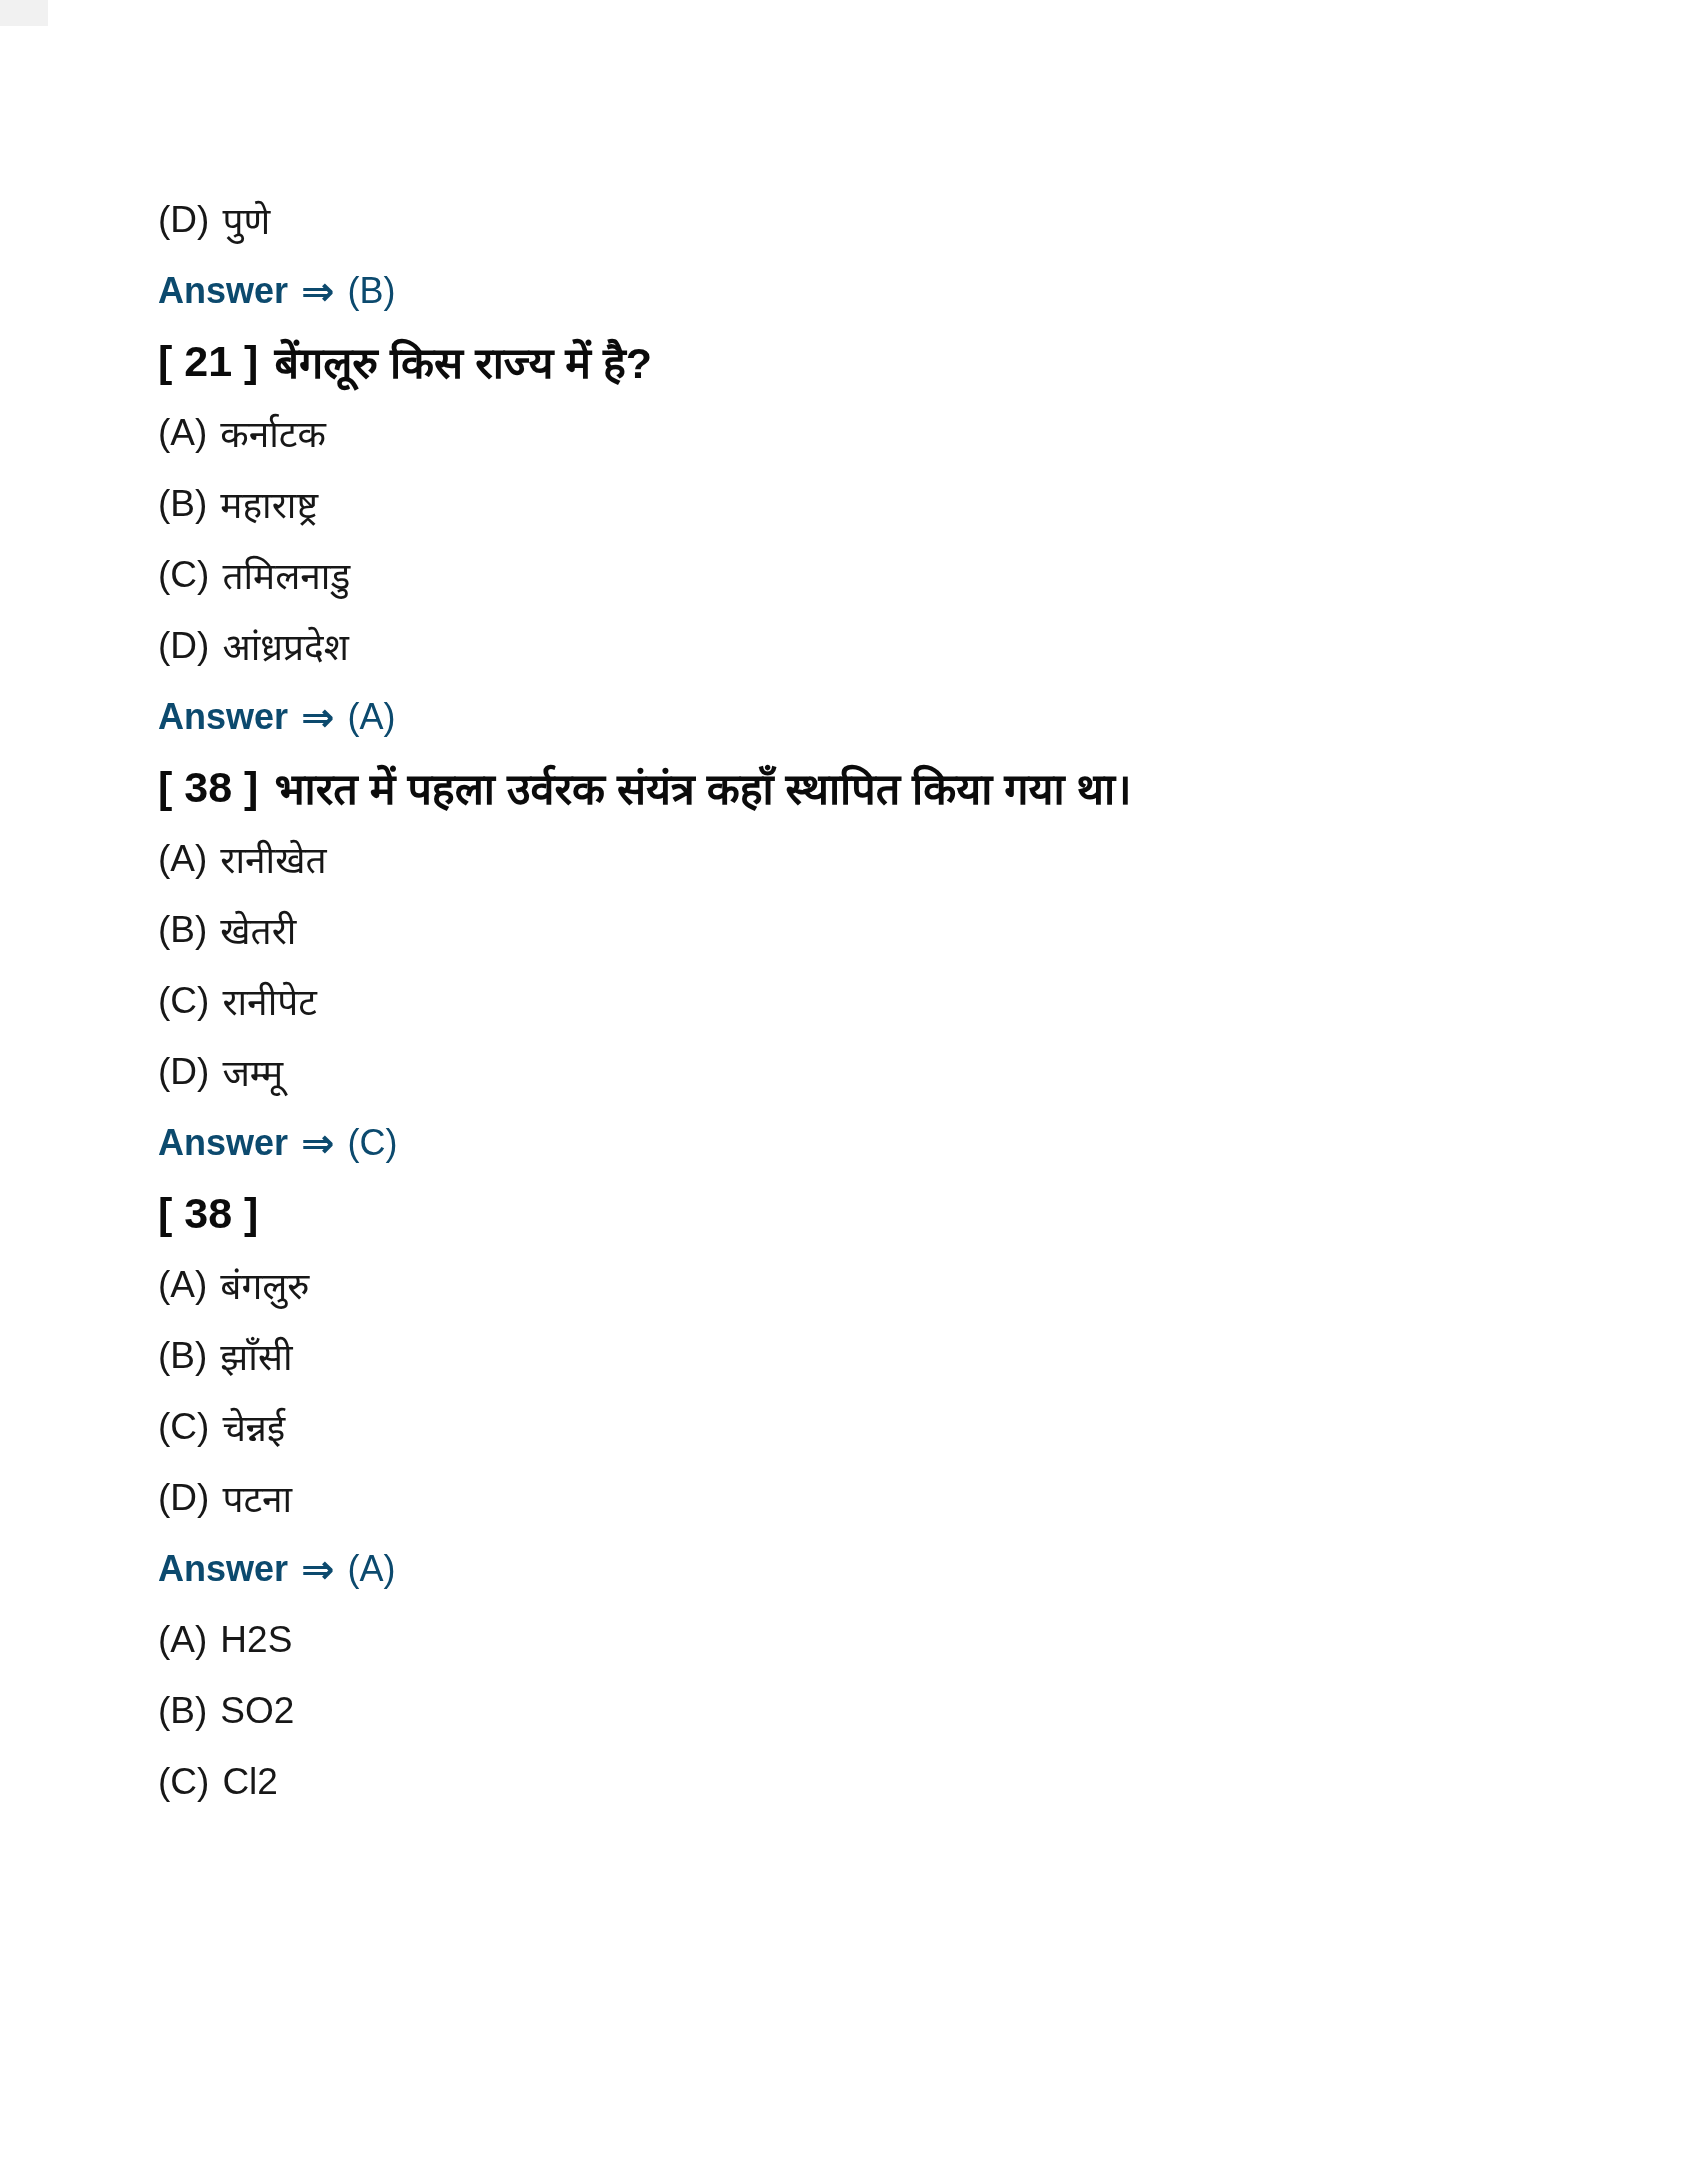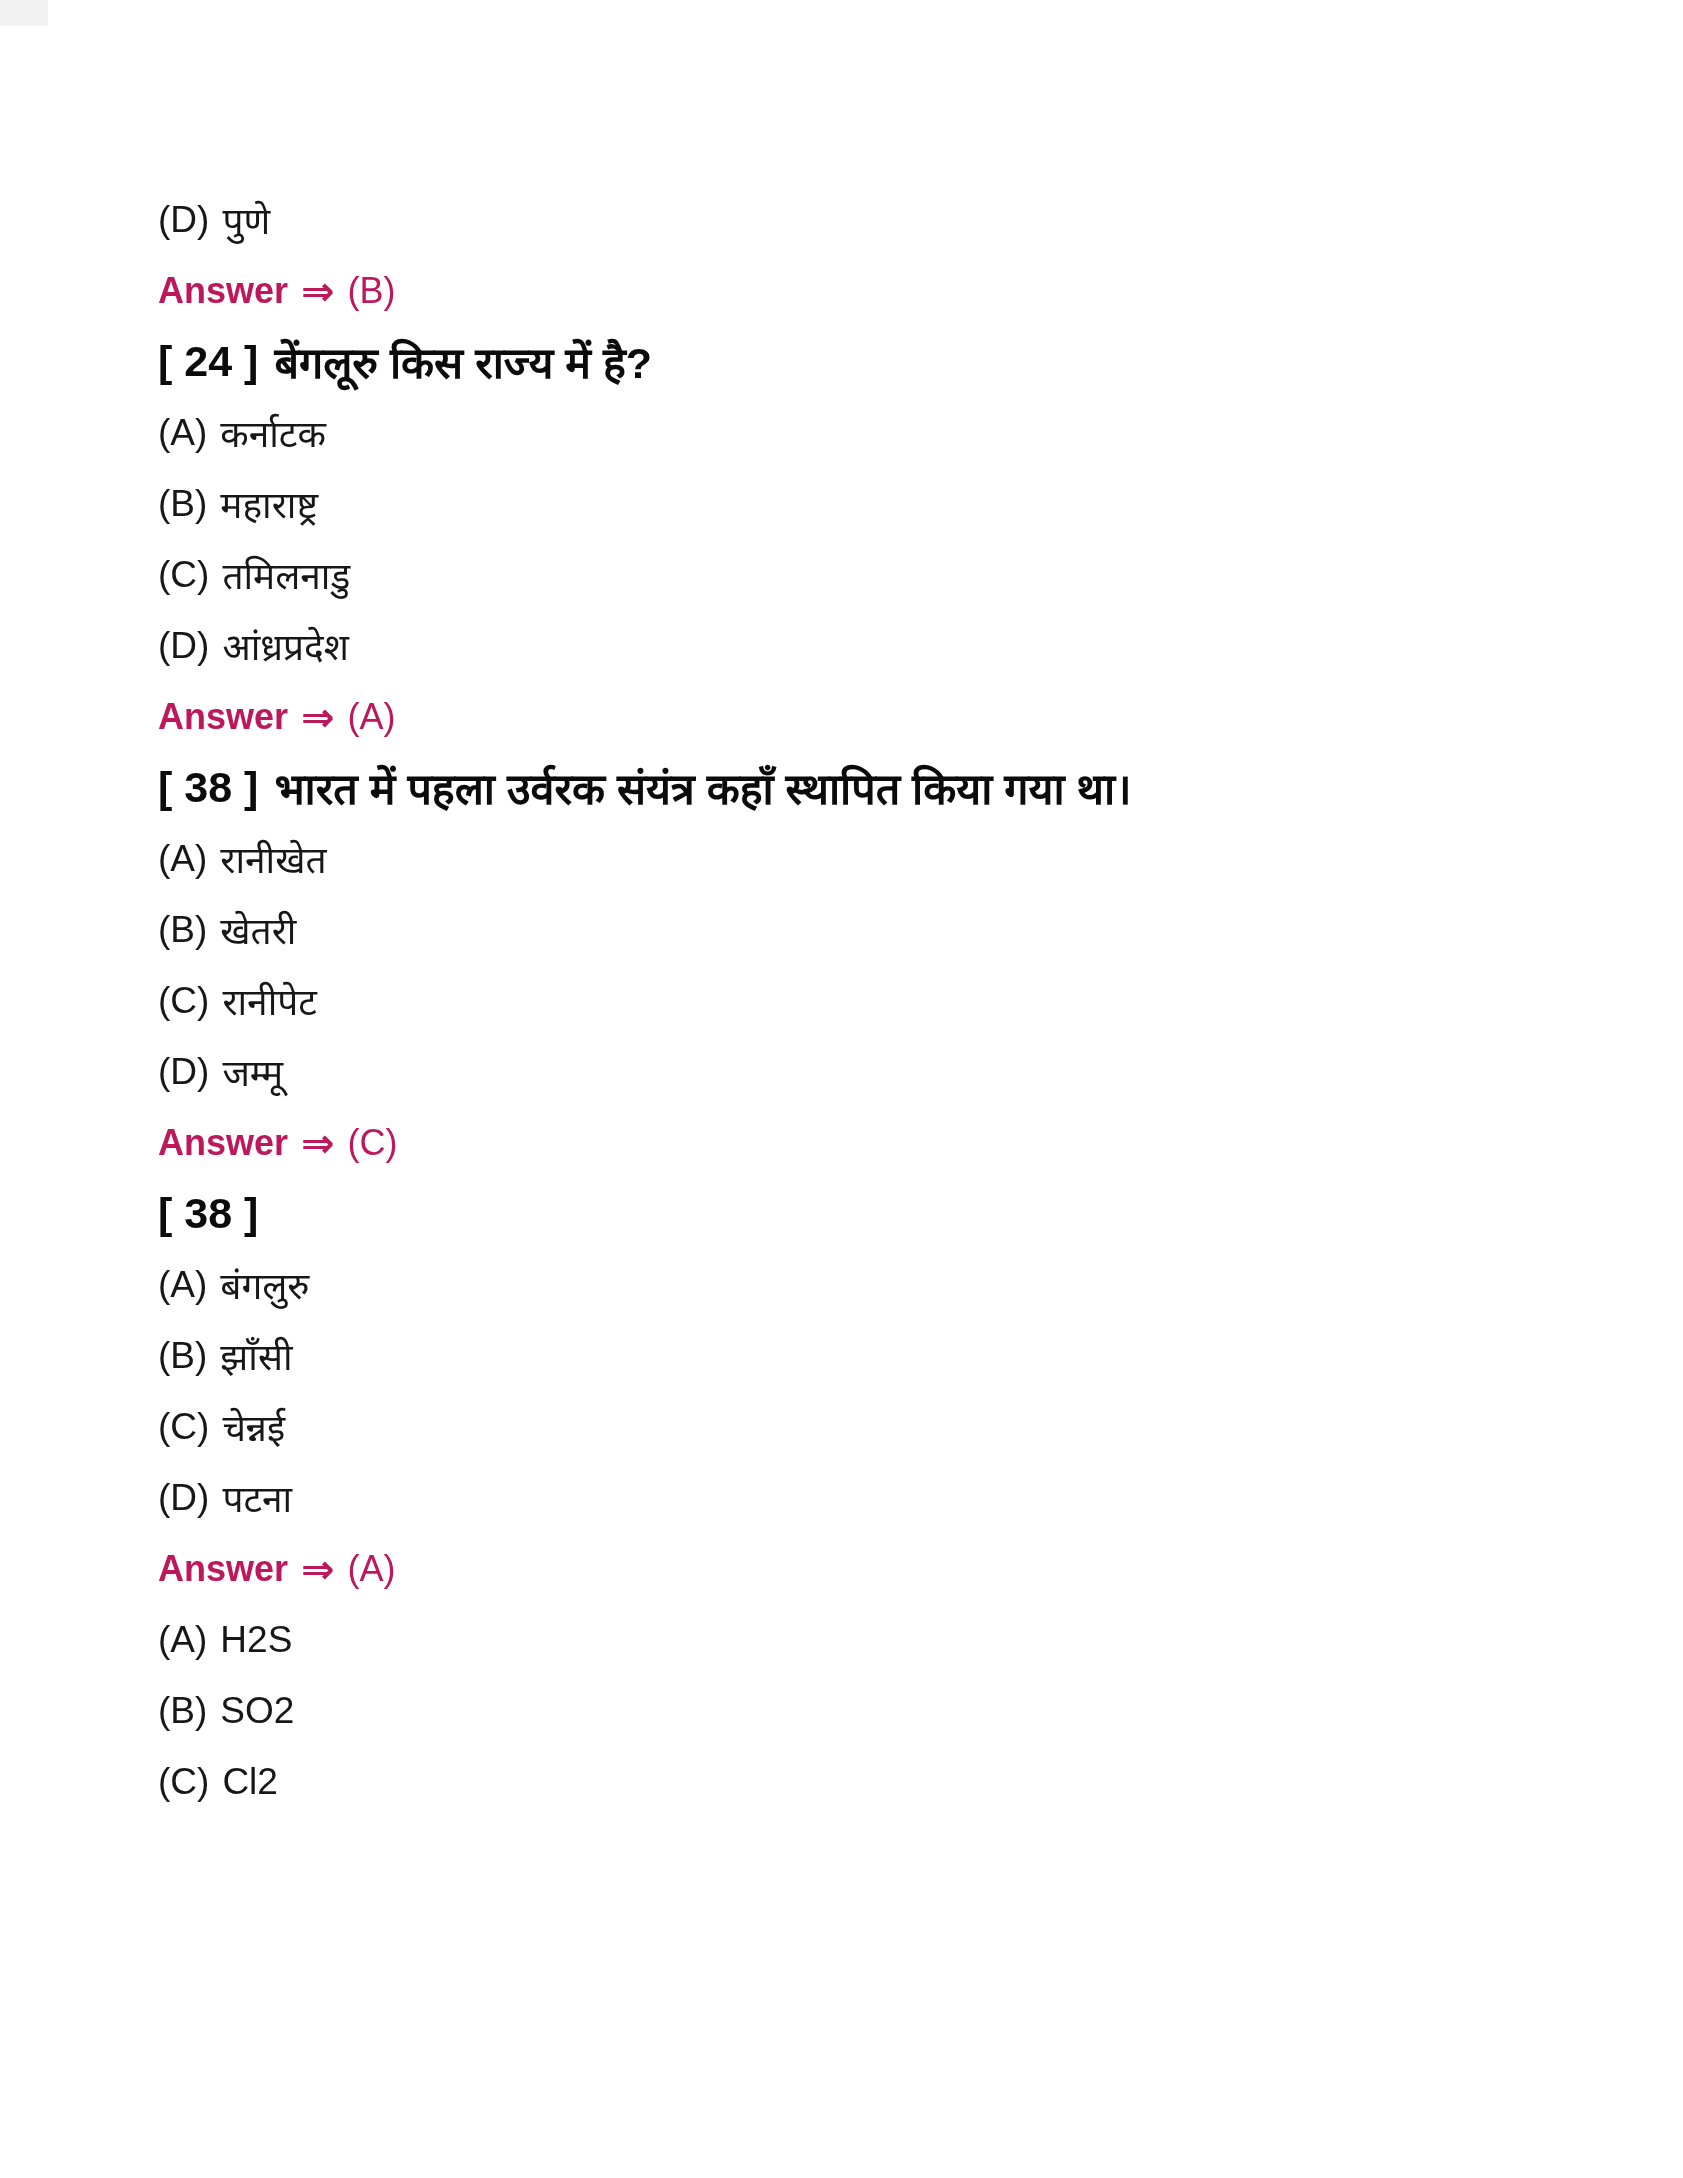--- a/index.html
+++ b/index.html
@@ -35,21 +35,21 @@
     font-weight:700;
     font-size:43px;
     color:#0b0b0b;
   }
   .heading .q-num { margin-right:16px; }
   .option {
     font-size:37px;
     color:#171717;
   }
   .option .opt-label { margin-right:13px; }
-  .answer { font-size:36px; color:#be185d; }
+  .answer { font-size:36px; color:#0c4a6e; }
   .answer .ans-label { font-weight:700; }
   .answer .ans-arrow { font-weight:700; font-size:40px; margin:0 13px; }
   .answer .ans-value { font-weight:400; }
 </style>
 </head>
 <body>
 
 <div class="page">
   <div class="corner-artifact"></div>
 
@@ -59,21 +59,21 @@
       <span class="opt-label">(D)</span>
       <span class="opt-text">पुणे</span>
     </div>
     <div class="line answer">
       <span class="ans-label">Answer</span>
       <span class="ans-arrow">⇒</span>
       <span class="ans-value">(B)</span>
     </div>
 
     <div class="line heading">
-      <span class="q-num">[ 24 ]</span>
+      <span class="q-num">[ 21 ]</span>
       <span class="q-text">बेंगलूरु किस राज्य में है?</span>
     </div>
     <div class="line option">
       <span class="opt-label">(A)</span>
       <span class="opt-text">कर्नाटक</span>
     </div>
     <div class="line option">
       <span class="opt-label">(B)</span>
       <span class="opt-text">महाराष्ट्र</span>
     </div>

